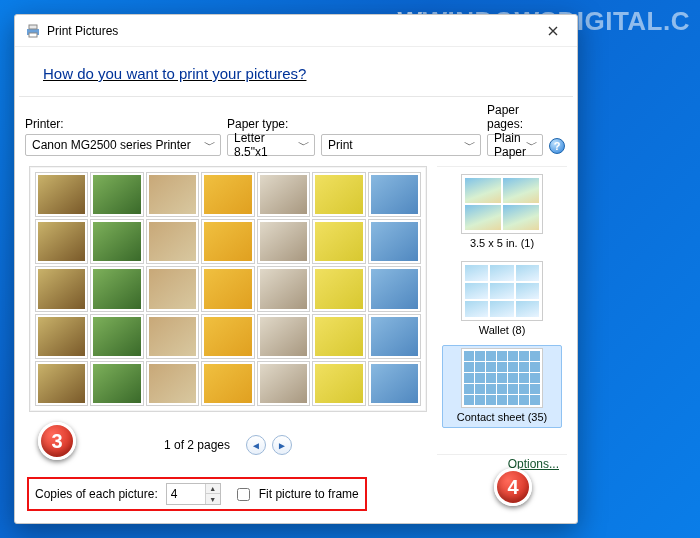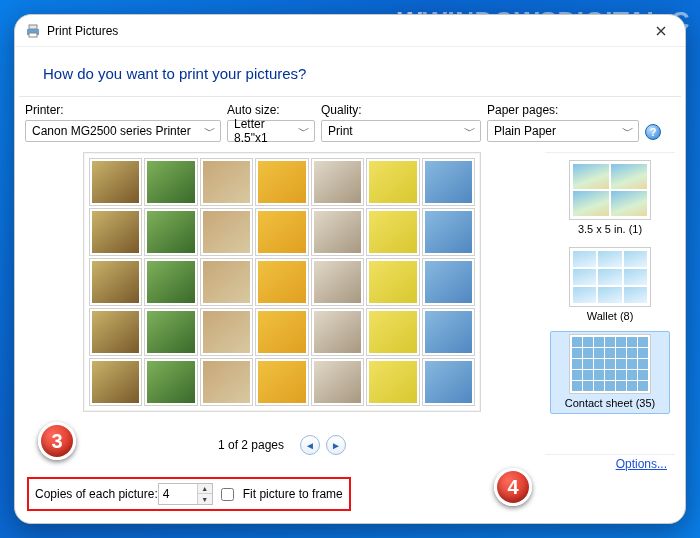--- a/index.html
+++ b/index.html
@@ -24,25 +24,25 @@
     letter-spacing: 0.5px;
     color: rgba(255,255,255,0.55);
     font-family: "Segoe UI", sans-serif;
     pointer-events: none;
   }
   .watermark .w1 { color: rgba(255,255,255,0.7); }
   .dialog {
     position: absolute;
     left: 14px;
     top: 14px;
-    width: 672px;
+    width: 564px;
     height: 510px;
     background: #fff;
     border: 1px solid #c8c8c8;
-    border-radius: 17px;
+    border-radius: 3px;
     box-shadow: 0 8px 28px rgba(0,0,0,0.35);
     display: flex;
     flex-direction: column;
   }
   .titlebar {
     height: 32px;
     display: flex;
     align-items: center;
     padding: 0 10px;
     border-bottom: 1px solid #eee;
@@ -54,20 +54,21 @@
   .titlebar .close {
     margin-left: auto;
     width: 28px; height: 22px;
     display: flex; align-items: center; justify-content: center;
     font-size: 14px; color: #333; border-radius: 4px;
   }
   .header {
     padding: 18px 24px 14px 24px;
     border-bottom: 1px solid #e6e6e6;
     margin: 0 4px;
+    text-decoration: underline;
   }
   .header-q {
     color: #003399;
     font-size: 15px;
   }
   .controls {
     display: grid;
     grid-template-columns: 196px 88px 160px 1fr 20px;
     column-gap: 6px;
     padding: 6px 20px 8px 10px;
@@ -163,30 +164,30 @@
   .lp-contact { grid-template-columns: repeat(7,1fr); grid-template-rows: repeat(5,1fr); gap:1px; padding:2px;}
   .lp-cell { background: linear-gradient(160deg,#7fc2e8,#d8f0d0 60%,#e8d8a0); }
   .lp-cell2 { background: linear-gradient(160deg,#a8d8f0,#e8f4ff); }
   .lp-cell3 { background: #7fb8e0; }
   .layout-label { font-size: 11px; }
 
   .options-row {
     display:flex; justify-content:flex-end;
     padding: 2px 18px 0 0;
   }
-  .options-link { color: #1d4ed8; text-decoration: underline; font-size: 12px; cursor:pointer; }
+  .options-link { color: #14532d; text-decoration: underline; font-size: 12px; cursor:pointer; }
 
   .bottom {
     display:flex;
     align-items: center;
     padding: 6px 12px 12px 12px;
     gap: 10px;
   }
   .copies-group {
-    display:flex; align-items:center; 
+    display:flex; align-items:center; gap: 8px;
     border: 2px solid #e11;
     padding: 4px 6px;
   }
   .spinner {
     display:flex; align-items:center;
     border: 1px solid #bfbfbf;
     height: 22px;
     background:#fff;
   }
   .spinner input {
@@ -263,28 +264,27 @@
 
   <div class="controls">
     <div class="ctl">
       <label>Printer:</label>
       <div class="select">
         <span>Canon MG2500 series Printer</span>
         <span class="chev">﹀</span>
       </div>
     </div>
     <div class="ctl">
-      <label>Auto size:</label>
+      <label>Paper type:</label>
       <div class="select">
         <span>Letter 8.5"x1</span>
         <span class="chev">﹀</span>
       </div>
     </div>
     <div class="ctl">
-      <label>Quality:</label>
       <div class="select">
         <span>Print</span>
         <span class="chev">﹀</span>
       </div>
     </div>
     <div class="ctl">
       <label>Paper pages:</label>
       <div class="select">
         <span>Plain Paper</span>
         <span class="chev">﹀</span>

